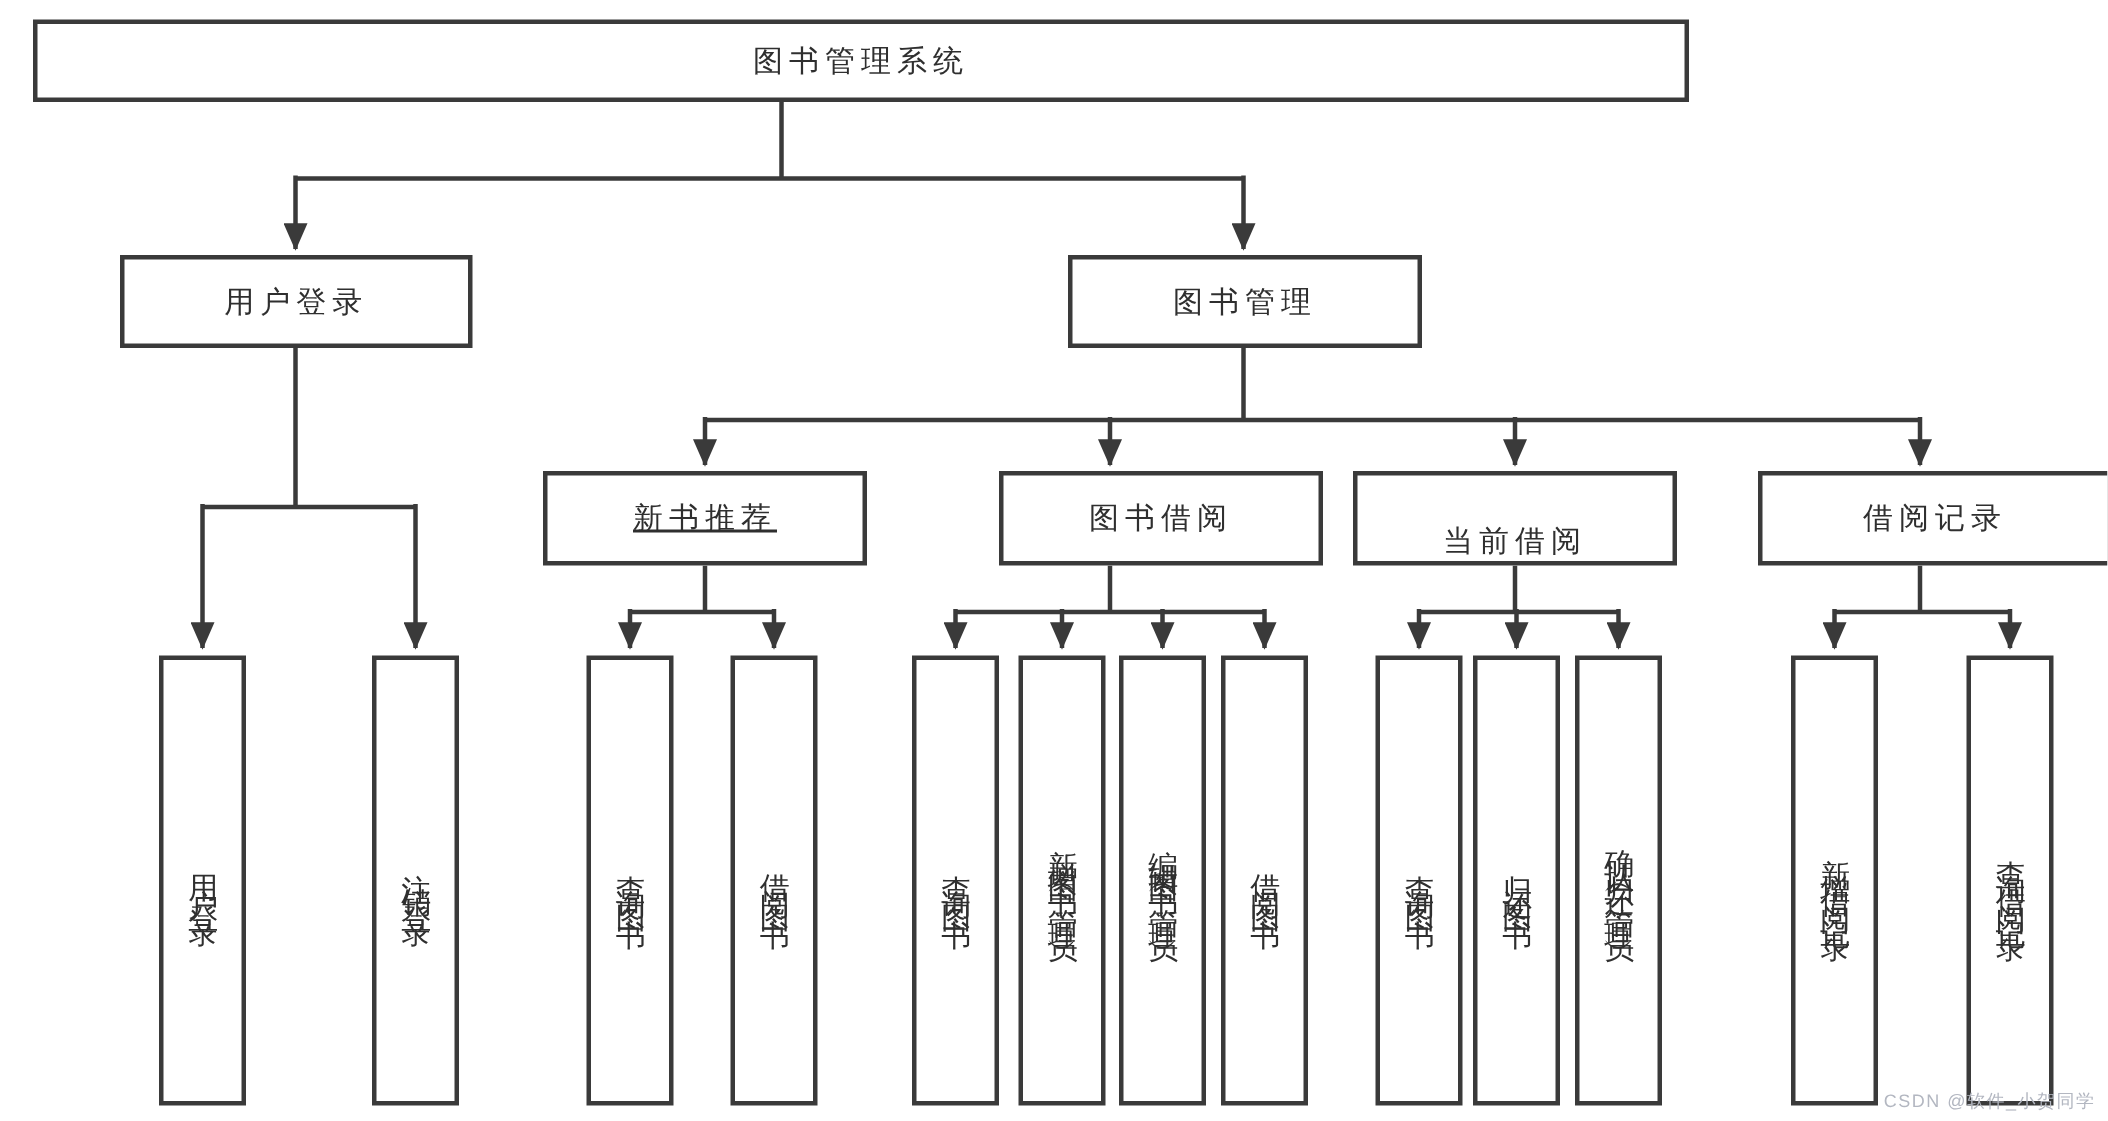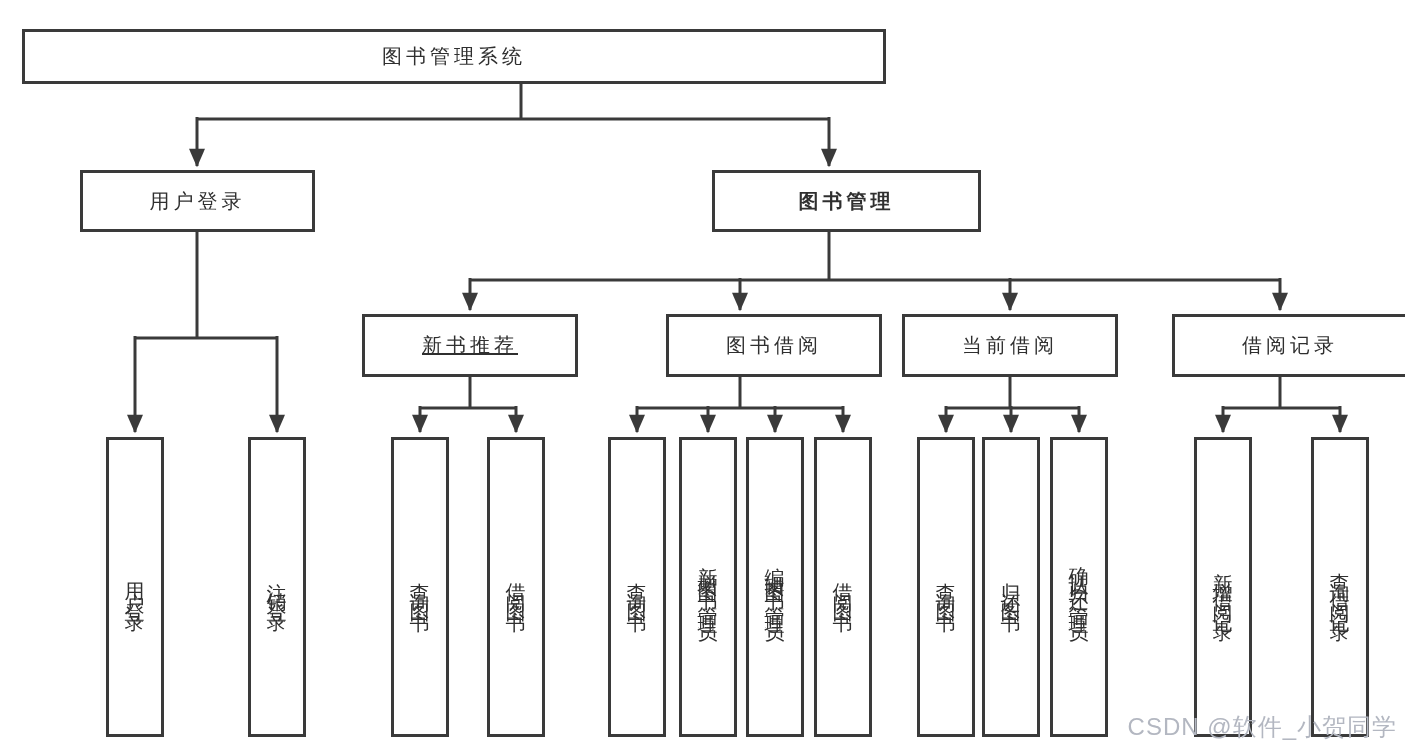--- a/index.html
+++ b/index.html
@@ -38,21 +38,21 @@
     letter-spacing: 10px;
     line-height: 1;
   }
   .box.v.long span {
     letter-spacing: 8px;
   }
   #watermark {
     position: absolute;
     right: 8px;
     bottom: 4px;
-    font-size: 24px;
+    font-size: 12px;
     color: #b3b7c1;
     letter-spacing: 1px;
     white-space: nowrap;
   }
 </style>
 </head>
 <body>
 
 <div id="stage">
 
@@ -99,38 +99,38 @@
       <path d="M1011,406 V432" marker-end="url(#arrow)"></path>
       <path d="M1079,406 V432" marker-end="url(#arrow)"></path>
 
       <path d="M1280,377 V408"></path>
       <path d="M1223,408 H1340"></path>
       <path d="M1223,406 V432" marker-end="url(#arrow)"></path>
       <path d="M1340,406 V432" marker-end="url(#arrow)"></path>
     </g>
   </svg>
 
-  <div class="box h" style="left:22px; top:13px; width:864px; height:55px;margin-top:16px;">
+  <div class="box h" style="left:22px; top:13px; width:1104px; height:55px;">
     <span>图书管理系统</span>
   </div>
 
   <div class="box h" style="left:80px; top:170px; width:235px; height:62px;">
     <span>用户登录</span>
   </div>
-  <div class="box h" style="left:712px; top:170px; width:269px; height:62px;font-weight:bold;">
+  <div class="box h" style="left:712px; top:170px; width:236px; height:62px;">
     <span>图书管理</span>
   </div>
 
   <div class="box h" style="left:362px; top:314px; width:216px; height:63px;text-decoration:underline;">
     <span>新书推荐</span>
   </div>
   <div class="box h" style="left:632px; top:314px; width:216px; height:63px;margin-left:34px;">
     <span>图书借阅</span>
   </div>
-  <div class="box h" style="left:902px; top:314px; width:216px; height:63px;">
+  <div class="box h" style="left:902px; top:314px; width:216px; height:63px;align-items:flex-end;">
     <span>当前借阅</span>
   </div>
   <div class="box h" style="left:1172px; top:314px; width:236px; height:63px;">
     <span>借阅记录</span>
   </div>
 
   <div class="box v" style="left:106px; top:437px; width:58px; height:300px;">
     <span>用户登录</span>
   </div>
   <div class="box v" style="left:248px; top:437px; width:58px; height:300px;">

